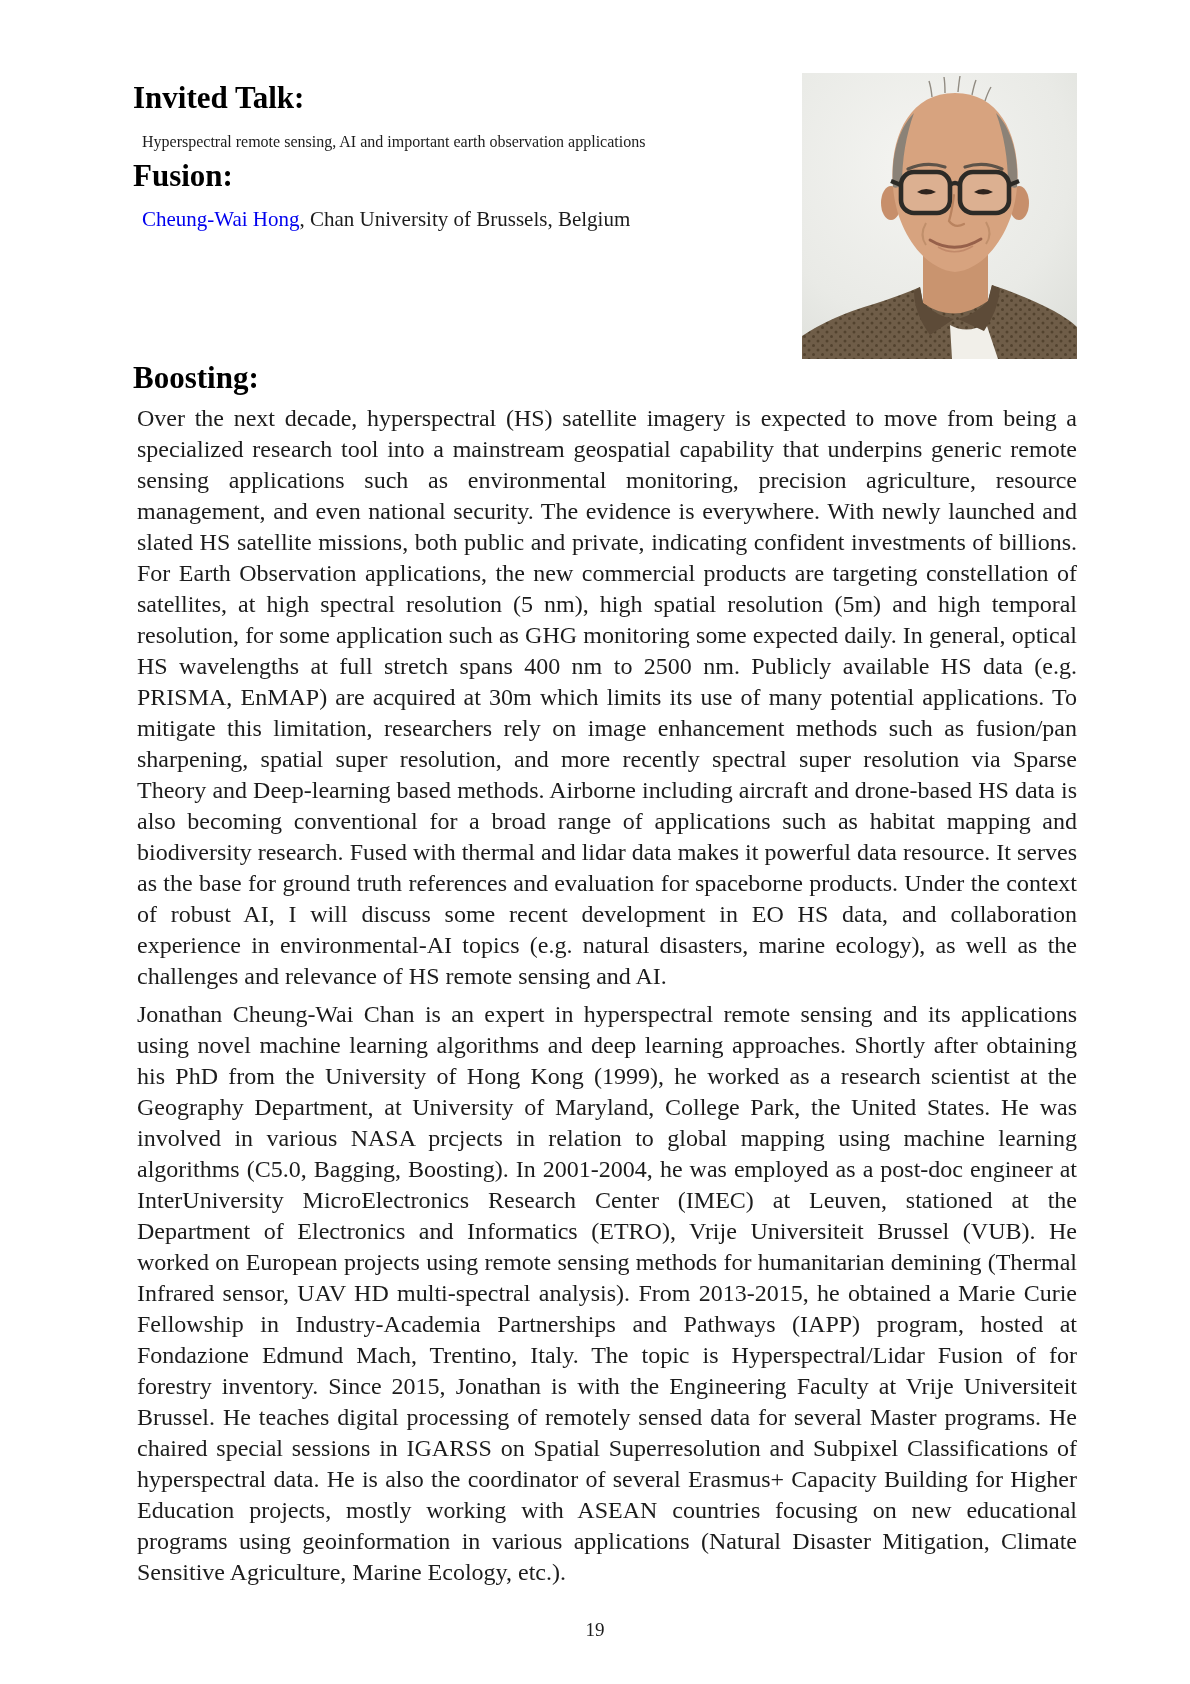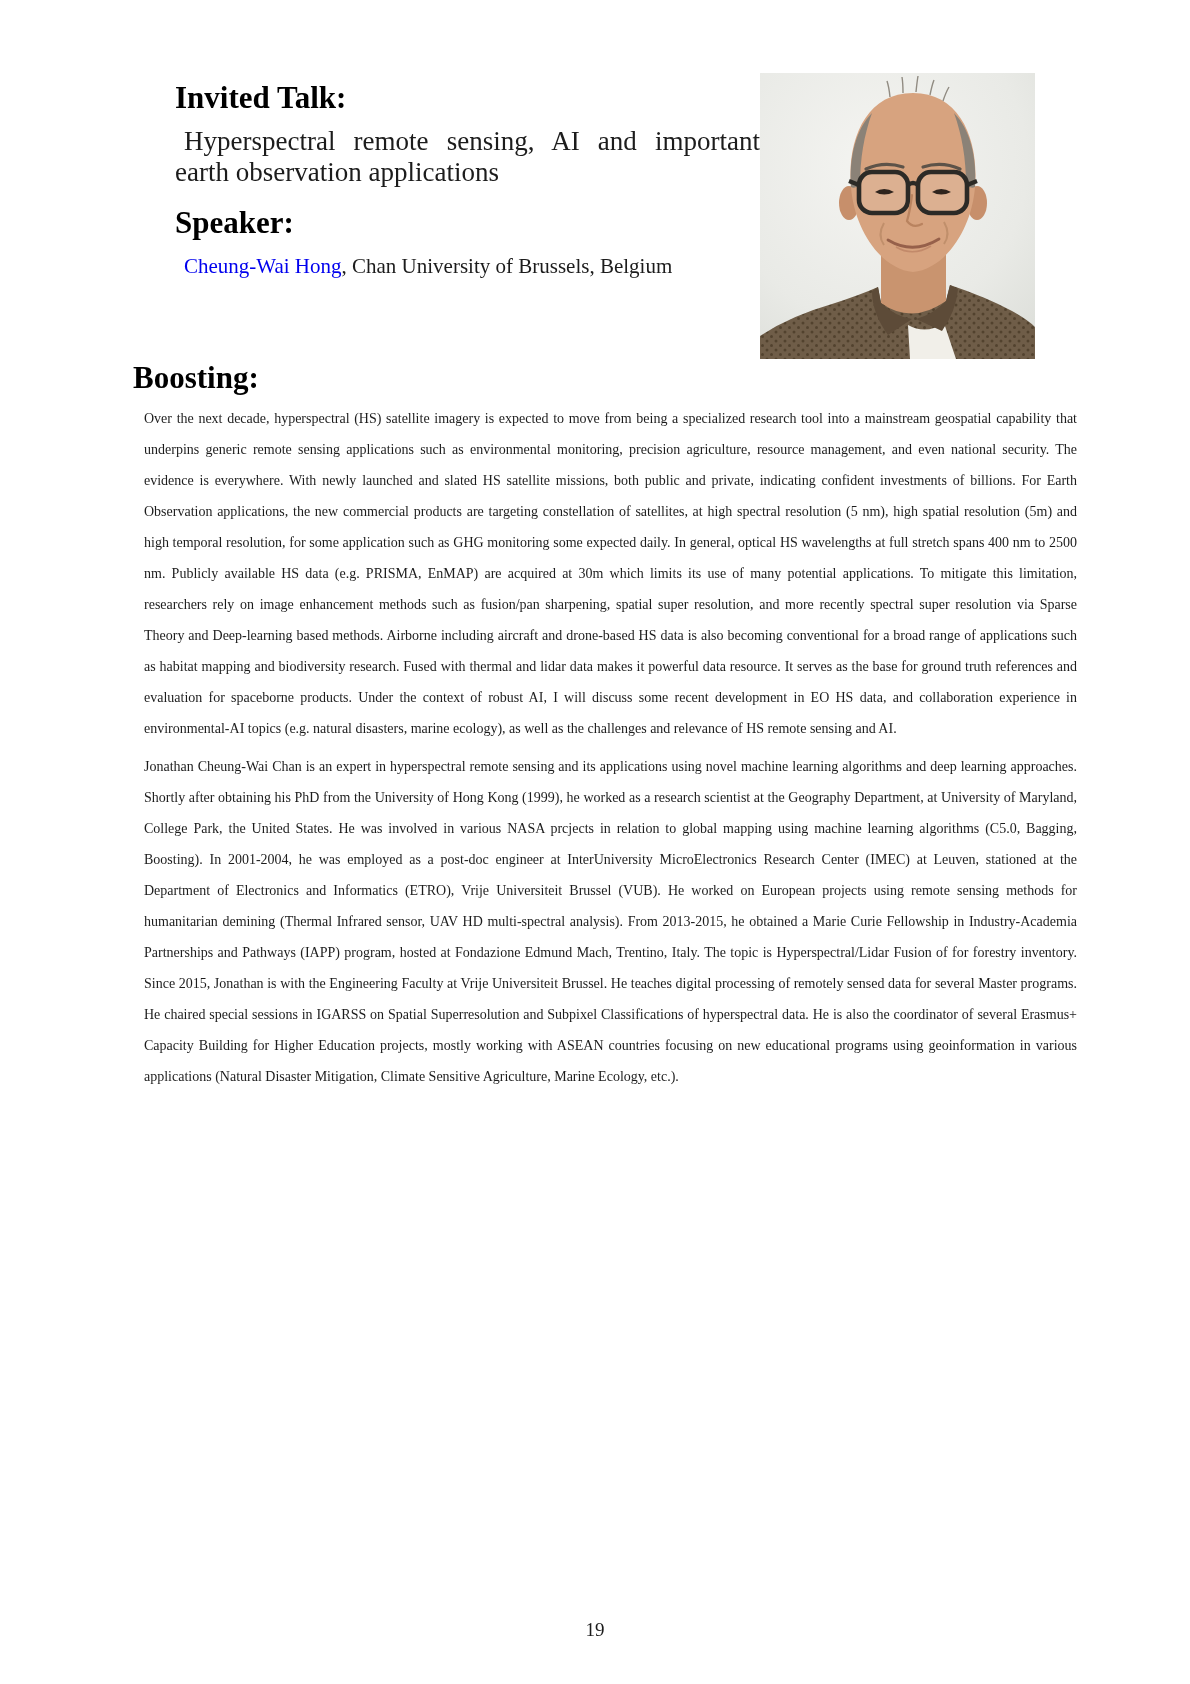--- a/index.html
+++ b/index.html
@@ -11,38 +11,38 @@
     margin:0 auto;
     background:#ffffff;
     overflow:hidden;
     font-family:"Liberation Serif","DejaVu Serif",serif;
     color:#1c1c1c;
     box-sizing:border-box;
     padding:73px 113px 0 133px;
   }
   .header-row{
     display:flex;
-    justify-content:center;
+    justify-content:space-between;
     align-items:flex-start;
     height:286px;
   }
   .header-left{
     width:585px;
     padding-top:6px;
   }
   h2.sec-heading{
     font-size:31px;
     line-height:37px;
     font-weight:bold;
     margin:0;
     color:#000000;
   }
   .talk-title{
-    margin:10px 0 16px 0;
-    font-size:27px;
+    margin:10px 0 0 0;
+    font-size:16px;
     line-height:31px;
     text-align:justify;
     text-indent:9px;
   }
   .speaker-heading{ margin-top:12px; }
   .speaker-line{
     margin:10px 0 0 0;
     font-size:21px;
     line-height:31px;
     text-indent:9px;
@@ -54,22 +54,22 @@
     text-decoration:none;
   }
   .photo-frame{
     width:275px;
     height:286px;
     flex:0 0 auto;
     overflow:hidden;
   }
   .abstract-heading{ margin-top:17px; }
   .body-par{
-    margin:7px 0 0 11px;
-    font-size:14px;
+    margin:7px 0 0 4px;
+    font-size:24px;
     line-height:31px;
     text-align:justify;
   }
   .biography-heading{ margin-top:15px; }
   .page-number{
     position:absolute;
     left:0; right:0;
     bottom:43px;
     text-align:center;
     font-size:19px;
@@ -78,21 +78,21 @@
 </style>
 </head>
 <body>
 
 <div class="page">
 
   <div class="header-row">
     <div class="header-left">
       <h2 class="sec-heading">Invited Talk:</h2>
       <p class="talk-title">Hyperspectral remote sensing, AI and important earth observation applications</p>
-      <h2 class="sec-heading speaker-heading">Speaker:</h2>
+      <h2 class="sec-heading speaker-heading">Fusion:</h2>
       <p class="speaker-line"><span class="speaker-link">Cheung-Wai Hong</span><span>, Chan University of Brussels, Belgium</span></p>
     </div>
 
     <div class="photo-frame">
       <svg width="275" height="286" viewBox="0 0 275 286" xmlns="http://www.w3.org/2000/svg">
         <defs>
           <radialGradient id="bg" cx="42%" cy="32%" r="85%">
             <stop offset="0%" stop-color="#f4f4f1"></stop>
             <stop offset="65%" stop-color="#e9eae6"></stop>
             <stop offset="100%" stop-color="#dcded9"></stop>

